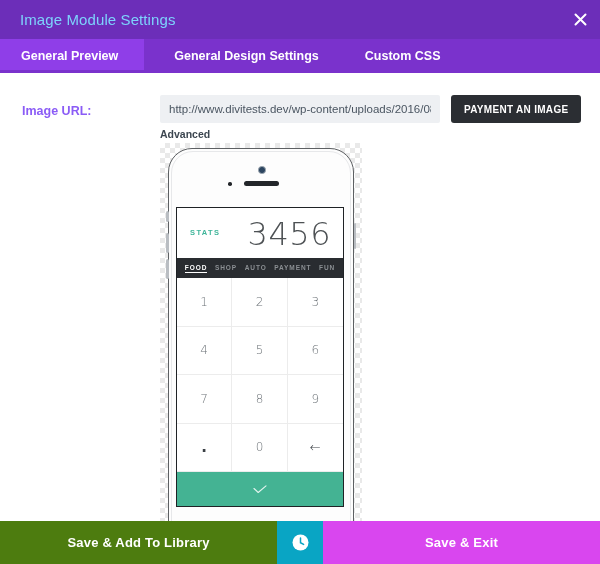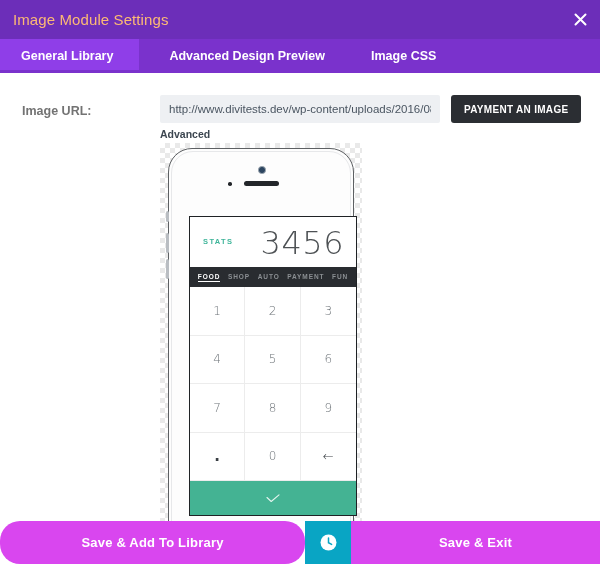--- a/index.html
+++ b/index.html
@@ -23,24 +23,24 @@
   .titlebar {
     position: absolute;
     top: 0; left: 0;
     width: 600px;
     height: 39px;
     background: #6c2eb9;
     display: flex;
     align-items: center;
   }
   .titlebar-text {
-    color: #fdba74;
+    color: #7dd3fc;
     font-size: 15px;
     font-weight: 400;
-    margin-left: 13px;
+    margin-left: 20px;
     letter-spacing: 0.1px;
   }
   .titlebar-close {
     position: absolute;
     right: 0; top: 0;
     width: 39px;
     height: 39px;
     display: flex;
     align-items: center;
     justify-content: center;
@@ -93,21 +93,21 @@
     top: 22px; left: 0;
     width: 600px;
     height: 34px;
   }
   .field-label {
     position: absolute;
     left: 22px;
     top: 9px;
     font-size: 12.5px;
     font-weight: bold;
-    color: #737373;
+    color: #8b5cf6;
   }
   .url-input {
     position: absolute;
     left: 160px;
     top: 0;
     width: 280px;
     height: 28px;
     background: #eef0f3;
     border: none;
     outline: none;
@@ -226,31 +226,30 @@
     top: 74px;
     width: 2.5px;
     height: 26px;
     border-radius: 2px;
     background: #b9bdc2;
   }
 
   
   .screen {
     position: absolute;
-    left: 20px;
+    left: 7px;
     top: 58px;
     width: 168px;
     height: 300px;
     background: #ffffff;
     border: 1.5px solid #1f2225;
     box-sizing: border-box;
     overflow: hidden;
     display: flex;
     flex-direction: column;
-    margin-top: 9px;
   }
   .app-stats {
     height: 50px;
     background: #ffffff;
     position: relative;
     flex: none;
   }
   .stats-label {
     position: absolute;
     left: 13px;
@@ -336,48 +335,48 @@
   .act {
     display: flex;
     align-items: center;
     justify-content: center;
     color: #ffffff;
     font-size: 13px;
     font-weight: bold;
     cursor: pointer;
     letter-spacing: 0.2px;
   }
-  .act-library { width: 305px; background: #d946ef; border-radius: 20px; }
+  .act-library { width: 277px; background: #4d7c0f; }
   .act-history { width: 46px; background: #09a5c4; }
   .act-exit    { flex: 1;     background: #d946ef; }
   .act-history svg { display: block; }
 </style>
 </head>
 <body>
 
 <div id="app">
 
   <div class="titlebar">
     <div class="titlebar-text">Image Module Settings</div>
     <div class="titlebar-close">
       <svg width="13" height="13" viewBox="0 0 13 13">
         <path d="M1.5 1.5 L11.5 11.5 M11.5 1.5 L1.5 11.5" stroke="#ffffff" stroke-width="2" stroke-linecap="round"></path>
       </svg>
     </div>
   </div>
 
   <div class="tabbar">
     <div class="tab tab-0 active">
-      <span>General Library</span>
+      <span>General Preview</span>
     </div>
     <div class="tab tab-1">
-      <span>Advanced Design Preview</span>
+      <span>General Design Settings</span>
     </div>
     <div class="tab tab-2">
-      <span>Image CSS</span>
+      <span>Custom CSS</span>
     </div>
     <div class="tabbar-underline"></div>
   </div>
 
   <div class="content">
 
     <div class="field-row">
       <div class="field-label">Image URL:</div>
       <input class="url-input" type="text" value="http://www.divitests.dev/wp-content/uploads/2016/08/07-2.png" style="">
       <button class="upload-btn">PAYMENT AN IMAGE</button>

